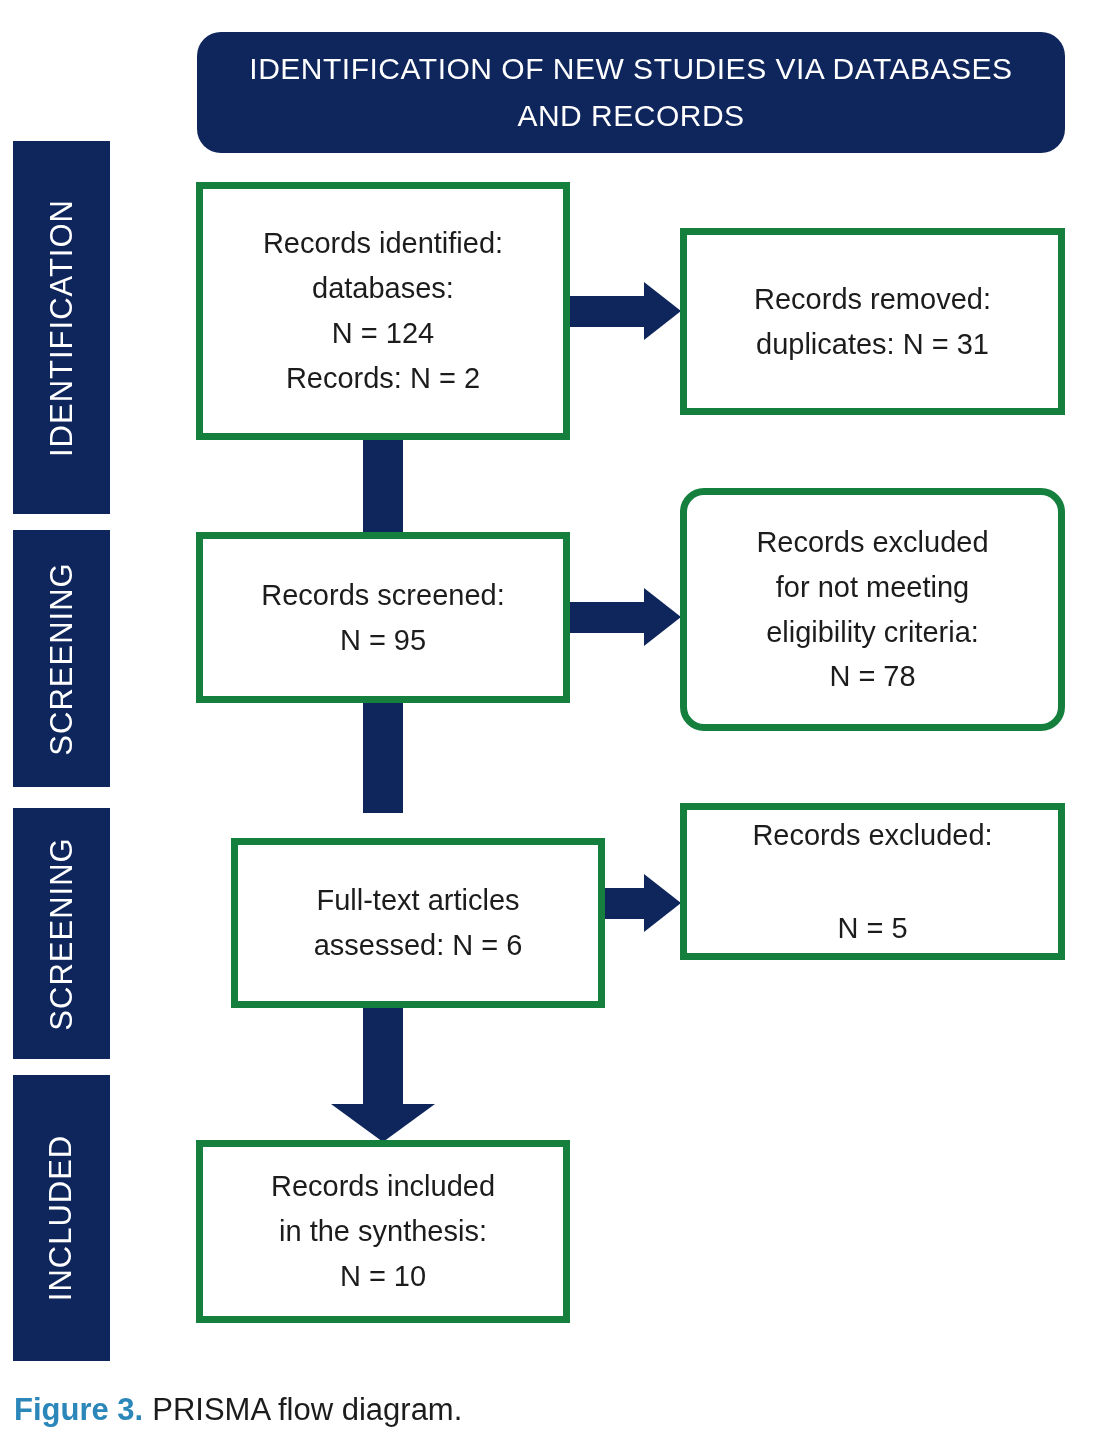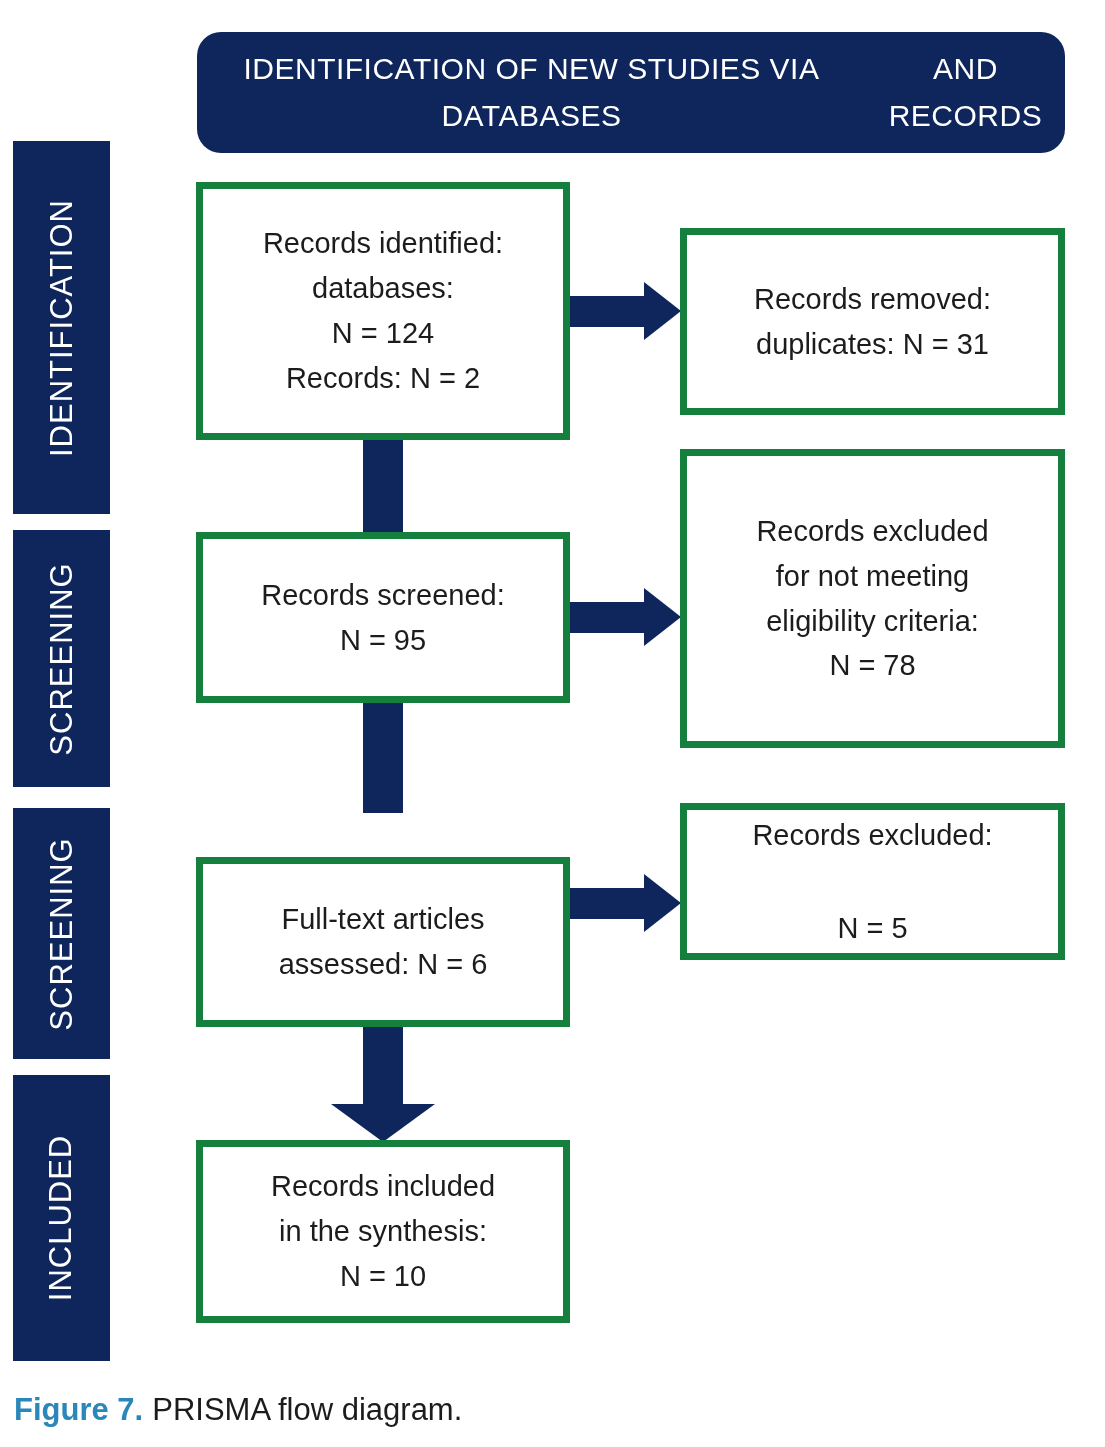--- a/index.html
+++ b/index.html
@@ -14,21 +14,21 @@
     overflow: hidden;
   }
 
   
   .header-banner {
     position: absolute;
     left: 197px; top: 32px;
     width: 868px; height: 121px;
     background: #0F265C;
     border-radius: 24px;
-    display: flex; 
+    display: flex; flex-direction: column;
     align-items: center; justify-content: center;
     color: #ffffff;
     font-size: 30px;
     line-height: 1.55;
     letter-spacing: 0.5px;
     text-align: center;
   }
 
   
   .stage-box {
@@ -59,25 +59,25 @@
     text-align: center;
     color: #1C1C1C;
     font-size: 29px;
     line-height: 1.55;
   }
   .col-main { left: 196px; width: 374px; }
   .col-side { left: 680px; width: 385px; }
 
   .box-identified { top: 182px;  height: 258px; }
   .box-screened   { top: 532px;  height: 171px; }
-  .box-fulltext   { top: 857px;  height: 170px; }
+  .box-fulltext   { top: 838px;  height: 170px; margin-left: 35px; }
   .box-included   { top: 1140px; height: 183px; }
 
   .box-removed     { top: 228px; height: 187px; }
-  .box-excluded-78 { top: 449px; height: 299px; }
+  .box-excluded-78 { top: 488px; height: 243px; border-radius: 24px; }
   .box-excluded-7  { top: 803px; height: 157px; gap: 48px; }
 
   
   .v-bar {
     position: absolute;
     left: 363px; width: 40px;
     background: #0F265C;
   }
   .v-bar-1 { top: 440px; height: 95px; }
   .v-bar-2 { top: 700px; height: 113px; }
@@ -196,16 +196,16 @@
     <div>eligibility criteria:</div>
     <div>N = 78</div>
   </div>
 
   <div class="flow-box col-side box-excluded-7">
     <div>Records excluded:</div>
     <div>N = 5</div>
   </div>
 
   <div class="figure-caption">
-    <span class="caption-label">Figure 7.</span><span>PRISMA flow diagram.</span>
+    <span class="caption-label">Figure 3.</span><span>PRISMA flow diagram.</span>
   </div>
 
 </div>
 
 </body></html>

